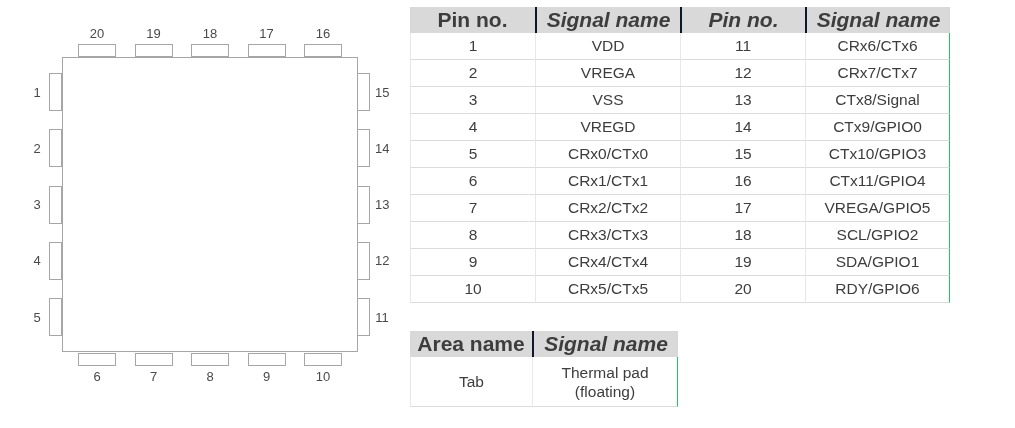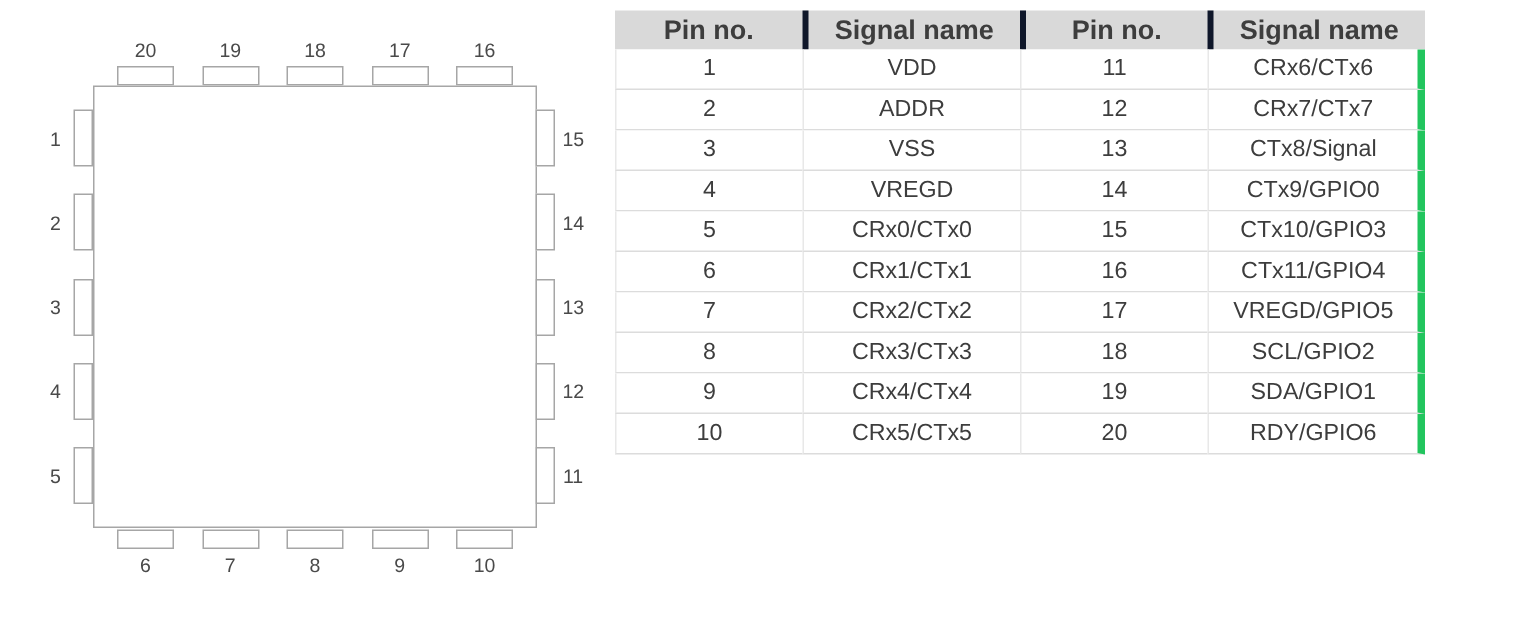--- a/index.html
+++ b/index.html
@@ -27,30 +27,30 @@
   .pin-h { display:flex; flex-direction:row; align-items:center; gap:5px; }
   .lead-h { width:38px; height:13px; border:1px solid #a6a6a6; background:#fff; }
   .lead-v { width:13px; height:38px; border:1px solid #a6a6a6; background:#fff; }
   .pin-num { font-size:13px; color:#4a4a4a; line-height:15px; min-width:14px; text-align:center; }
 
   
   .tables { position:absolute; left:410px; top:7px; }
   table { border-collapse:separate; border-spacing:0; font-size:15.5px; color:#3d3d3d; }
   th {
     background:#d9d9d9; font-weight:bold; height:26px;
-    text-align:center; vertical-align:middle; font-size:18px;
-  }
-  th + th { border-left:4px solid #0f172a; }
+    text-align:center; vertical-align:middle; font-size:21px;
+  }
+  th + th { border-left:2px solid #0f172a;font-style:italic; }
   td {
     text-align:center; vertical-align:middle; height:27px;
     border-bottom:1px solid #dcdcdc; background:#fff;
   }
   td + td { border-left:1px solid #e8e8e8;margin-left:48px; }
   tr td:first-child { border-left:1px solid #e8e8e8; }
-  tr td:last-child  { border-right:5px solid #22c55e; }
+  tr td:last-child  { border-right:1px solid #22c55e; }
 
   .pin-table { width:540px; }
   .pin-table .col-pin { width:125px; }
   .pin-table .col-sig { width:145px; }
 
   .area-table { width:268px; margin-top:28px; }
   .area-table .col-area { width:122px; }
   .area-table .col-sig2 { width:146px; }
   .area-table td { height:50px; }
   .prewrap { white-space:pre-line; line-height:19px; }
@@ -169,21 +169,21 @@
       </thead>
       <tbody>
         <tr>
           <td>1</td>
           <td>VDD</td>
           <td>11</td>
           <td>CRx6/CTx6</td>
         </tr>
         <tr>
           <td>2</td>
-          <td>ADDR</td>
+          <td>VREGA</td>
           <td>12</td>
           <td>CRx7/CTx7</td>
         </tr>
         <tr>
           <td>3</td>
           <td>VSS</td>
           <td>13</td>
           <td>CTx8/Signal</td>
         </tr>
         <tr>
@@ -201,21 +201,21 @@
         <tr>
           <td>6</td>
           <td>CRx1/CTx1</td>
           <td>16</td>
           <td>CTx11/GPIO4</td>
         </tr>
         <tr>
           <td>7</td>
           <td>CRx2/CTx2</td>
           <td>17</td>
-          <td>VREGD/GPIO5</td>
+          <td>VREGA/GPIO5</td>
         </tr>
         <tr>
           <td>8</td>
           <td>CRx3/CTx3</td>
           <td>18</td>
           <td>SCL/GPIO2</td>
         </tr>
         <tr>
           <td>9</td>
           <td>CRx4/CTx4</td>
@@ -224,15 +224,30 @@
         </tr>
         <tr>
           <td>10</td>
           <td>CRx5/CTx5</td>
           <td>20</td>
           <td>RDY/GPIO6</td>
         </tr>
       </tbody>
     </table>
 
+    <table class="area-table">
+      <thead>
+        <tr>
+          <th class="col-area">Area name</th>
+          <th class="col-sig2">Signal name</th>
+        </tr>
+      </thead>
+      <tbody>
+        <tr>
+          <td>Tab</td>
+          <td class="prewrap">Thermal pad
+(floating)</td>
+        </tr>
+      </tbody>
+    </table>
 
   </div>
 </div>
 
 </body></html>

